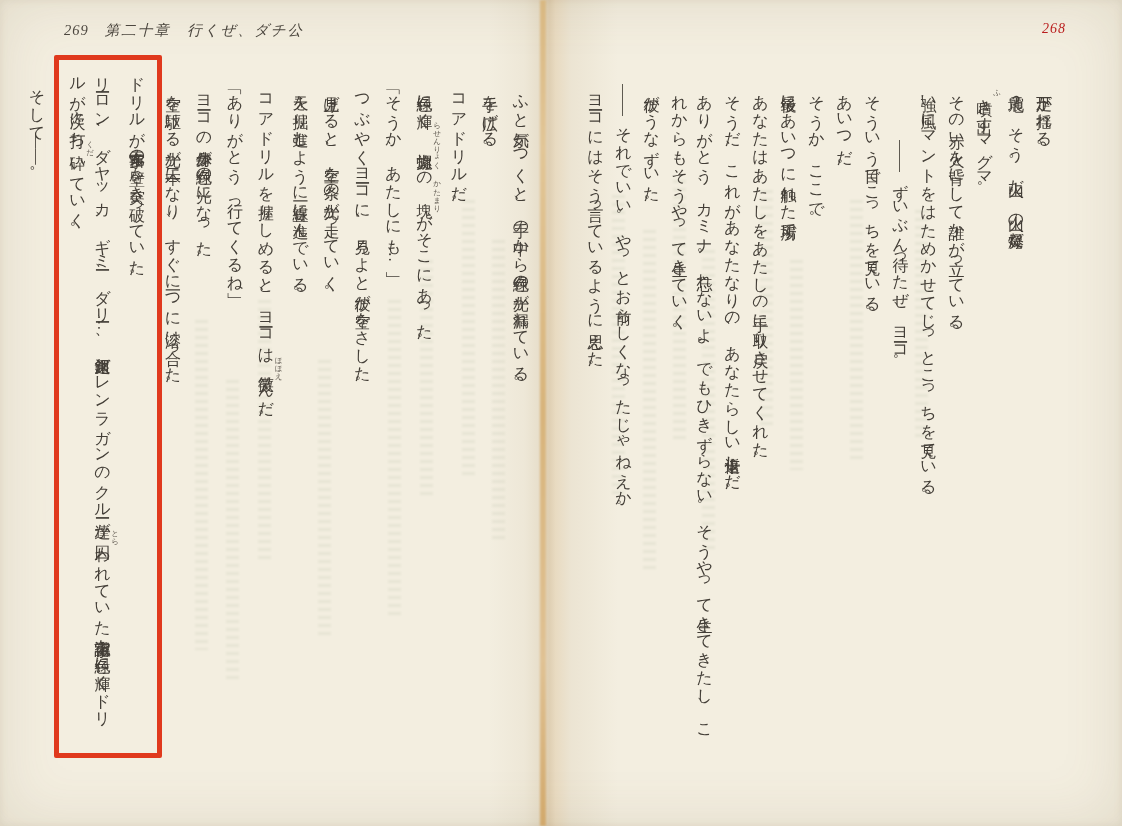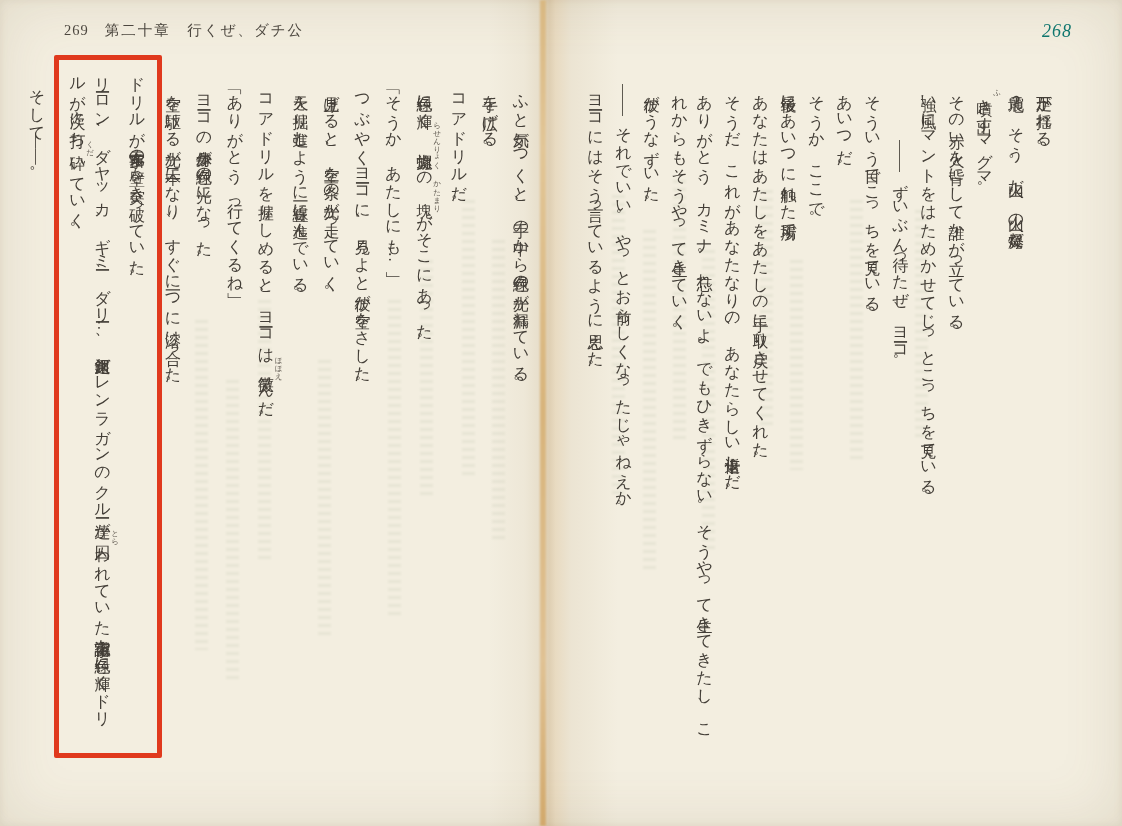--- a/index.html
+++ b/index.html
@@ -41,25 +41,25 @@
   .vtext p.indent{text-indent:56px;}
   .right-text{left:557px;top:84px;width:500px;height:662px;}
   .left-text{left:134px;top:84px;width:400px;height:662px;}
   .boxed-text{left:42px;top:66px;width:108px;height:668px;}
   .trailing-text{left:22px;top:78px;width:28px;height:662px;}
   ruby{ruby-align:center;}
   rt{font-size:7.5px;color:#5c564d;letter-spacing:-0.5px;}
   
   .folio-right{
     position:absolute;left:1042px;top:21px;
-    font-style:italic;font-size:18px;letter-spacing:1px;color:#0f766e;
+    font-style:italic;font-size:14px;letter-spacing:1px;color:#b91c1c;
   }
   .header-left{
     position:absolute;left:64px;top:21px;
-    font-size:14.5px;letter-spacing:2px;color:#4c473f;
+    font-style:italic;font-size:14.5px;letter-spacing:2px;color:#4c473f;
     white-space:nowrap;
   }
   .header-left .folio{margin-right:16px;letter-spacing:1px;}
   
   .red-box{
     position:absolute;left:54px;top:55px;width:108px;height:703px;
     border:5px solid #e0391d;border-radius:2px;box-sizing:border-box;
     pointer-events:none;
   }
   

